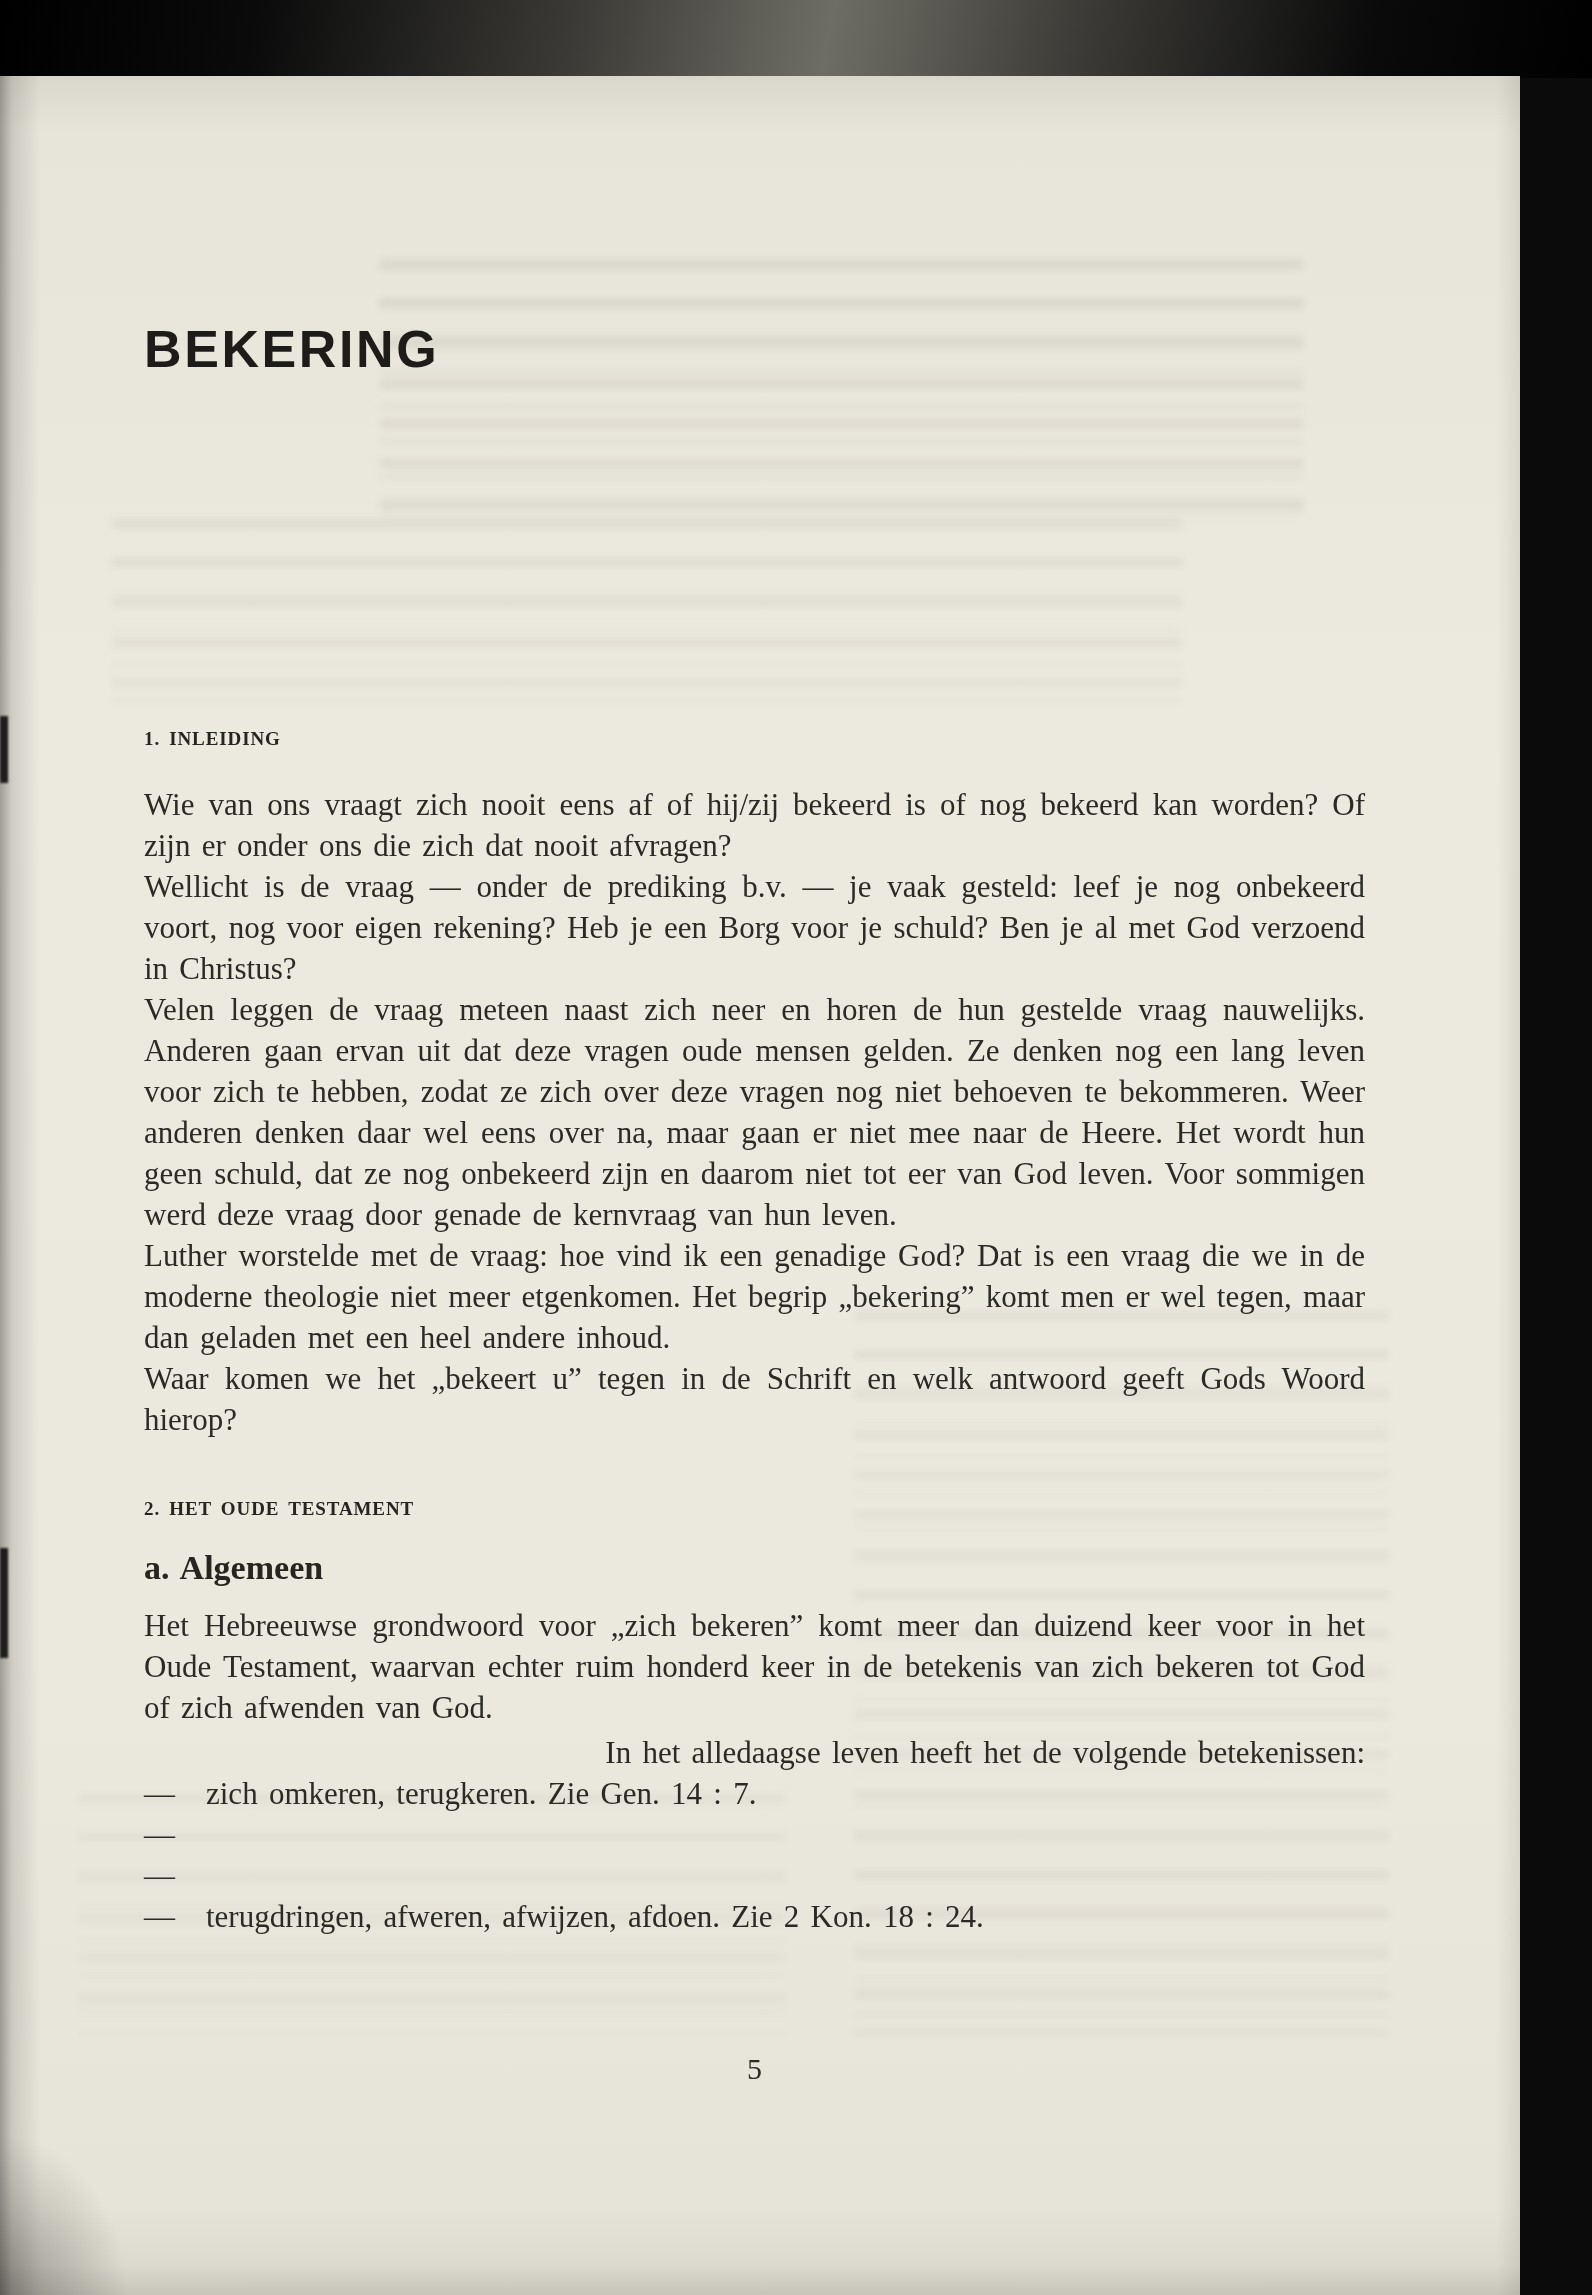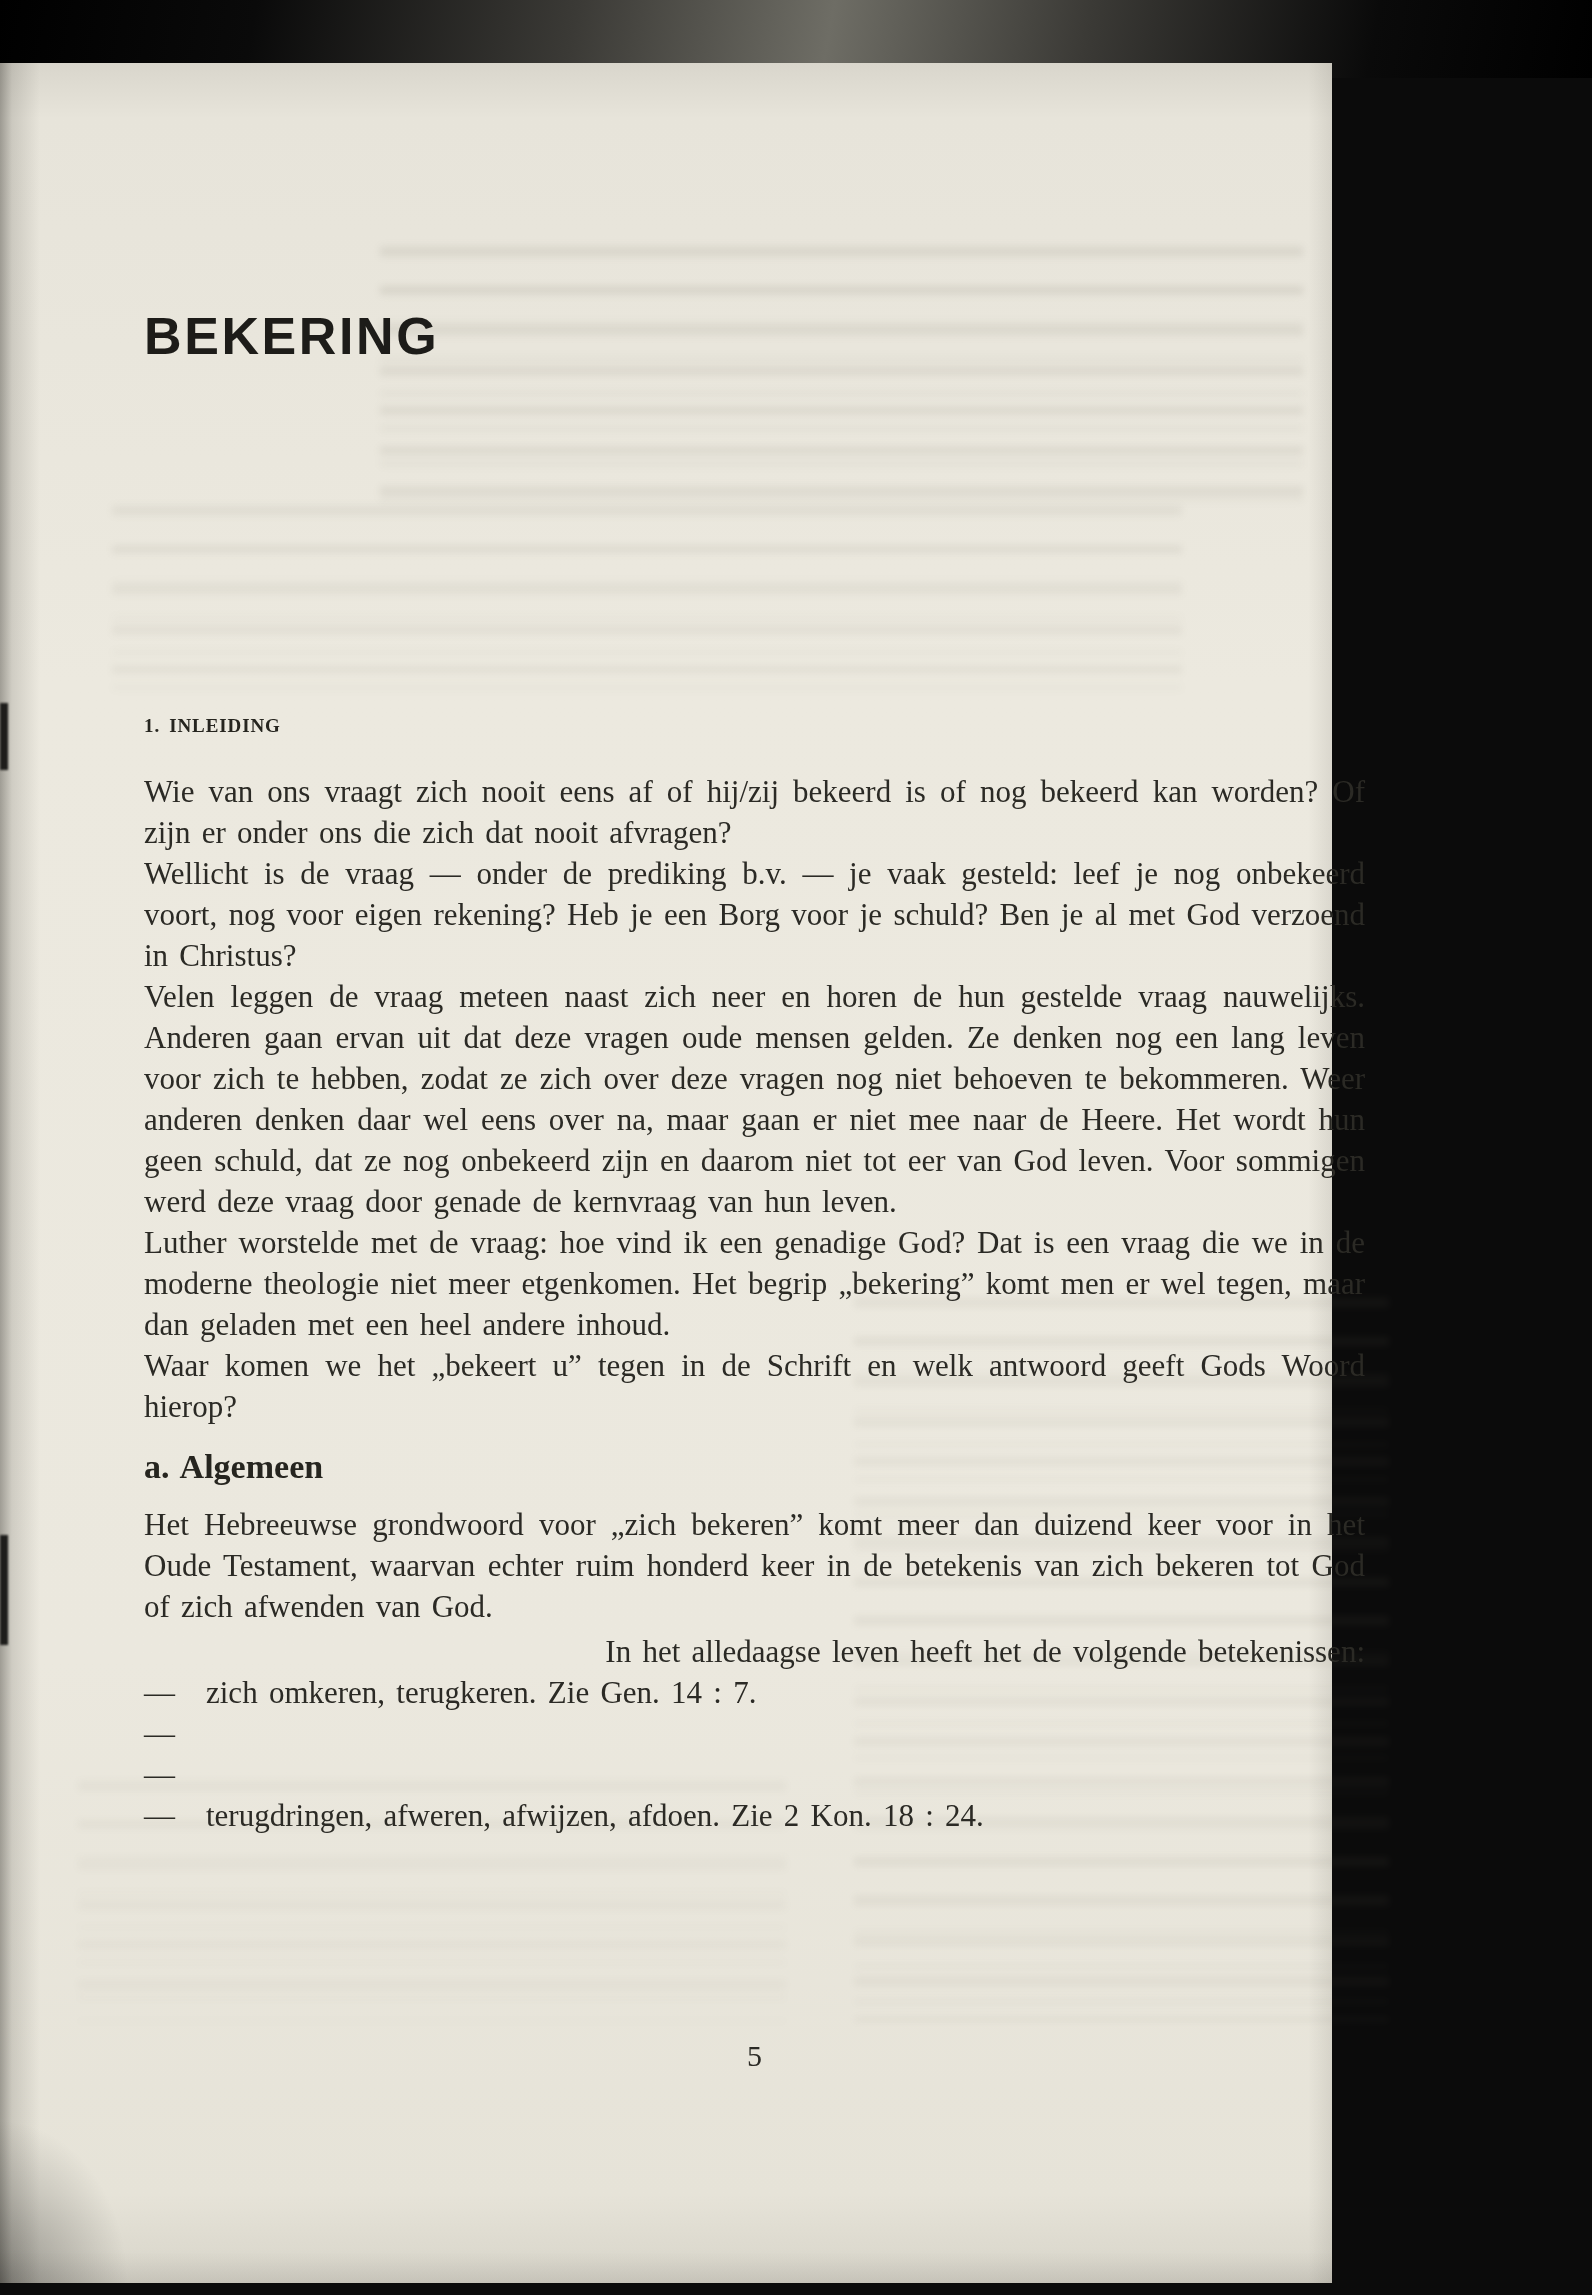--- a/index.html
+++ b/index.html
@@ -16,22 +16,22 @@
   .top-strip {
     position: absolute; top: 0; left: 0;
     width: 1592px; height: 78px;
     background: linear-gradient(100deg,
       #000 0%, #0a0a0a 16%, #3b3a36 36%, #6e6d65 52%,
       #3b3a36 68%, #0a0a0a 86%, #000 100%);
   }
 
   
   .paper {
-    position: absolute; top: 63px; left: 0;
-    width: 1332px; height: 2220px;
+    position: absolute; top: 76px; left: 0;
+    width: 1520px; height: 2220px;
     background: linear-gradient(180deg,
       #d9d6cc 0%, #e7e4da 2.5%, #ece9df 28%,
       #ebe8de 72%, #e6e3d8 96%, #d7d4c9 100%);
   }
   .paper::before {
     content: ""; position: absolute; inset: 0; pointer-events: none;
     background:
       linear-gradient(90deg, rgba(35,33,28,0.38) 0px, rgba(35,33,28,0.14) 12px, rgba(0,0,0,0) 40px),
       linear-gradient(270deg, rgba(60,58,50,0.10) 0px, rgba(0,0,0,0) 24px),
       linear-gradient(0deg, rgba(50,48,42,0.10) 0px, rgba(0,0,0,0) 31px);
@@ -132,20 +132,21 @@
     <div class="content">
 
       <h2>1. INLEIDING</h2>
 
       <p>Wie van ons vraagt zich nooit eens af of hij/zij bekeerd is of nog bekeerd kan worden? Of zijn er onder ons die zich dat nooit afvragen?</p>
       <p>Wellicht is de vraag — onder de prediking b.v. — je vaak gesteld: leef je nog onbekeerd voort, nog voor eigen rekening? Heb je een Borg voor je schuld? Ben je al met God verzoend in Christus?</p>
       <p>Velen leggen de vraag meteen naast zich neer en horen de hun gestelde vraag nauwelijks. Anderen gaan ervan uit dat deze vragen oude mensen gelden. Ze denken nog een lang leven voor zich te hebben, zodat ze zich over deze vragen nog niet behoeven te bekommeren. Weer anderen denken daar wel eens over na, maar gaan er niet mee naar de Heere. Het wordt hun geen schuld, dat ze nog onbekeerd zijn en daarom niet tot eer van God leven. Voor sommigen werd deze vraag door genade de kernvraag van hun leven.</p>
       <p>Luther worstelde met de vraag: hoe vind ik een genadige God? Dat is een vraag die we in de moderne theologie niet meer etgenkomen. Het begrip „bekering” komt men er wel tegen, maar dan geladen met een heel andere inhoud.</p>
       <p>Waar komen we het „bekeert u” tegen in de Schrift en welk antwoord geeft Gods Woord hierop?</p>
 
+      <h2 class="sec2">2. HET OUDE TESTAMENT</h2>
 
       <h3>a. Algemeen</h3>
 
       <p class="spaced-top">Het Hebreeuwse grondwoord voor „zich bekeren” komt meer dan duizend keer voor in het Oude Testament, waarvan echter ruim honderd keer in de betekenis van zich bekeren tot God of zich afwenden van God.</p>
 
       <p class="lead-in">In het alledaagse leven heeft het de volgende betekenissen:</p>
 
       <div class="li">
         <span class="dash">—</span>
         <span class="li-text">zich omkeren, terugkeren. Zie Gen. 14 : 7.</span>

